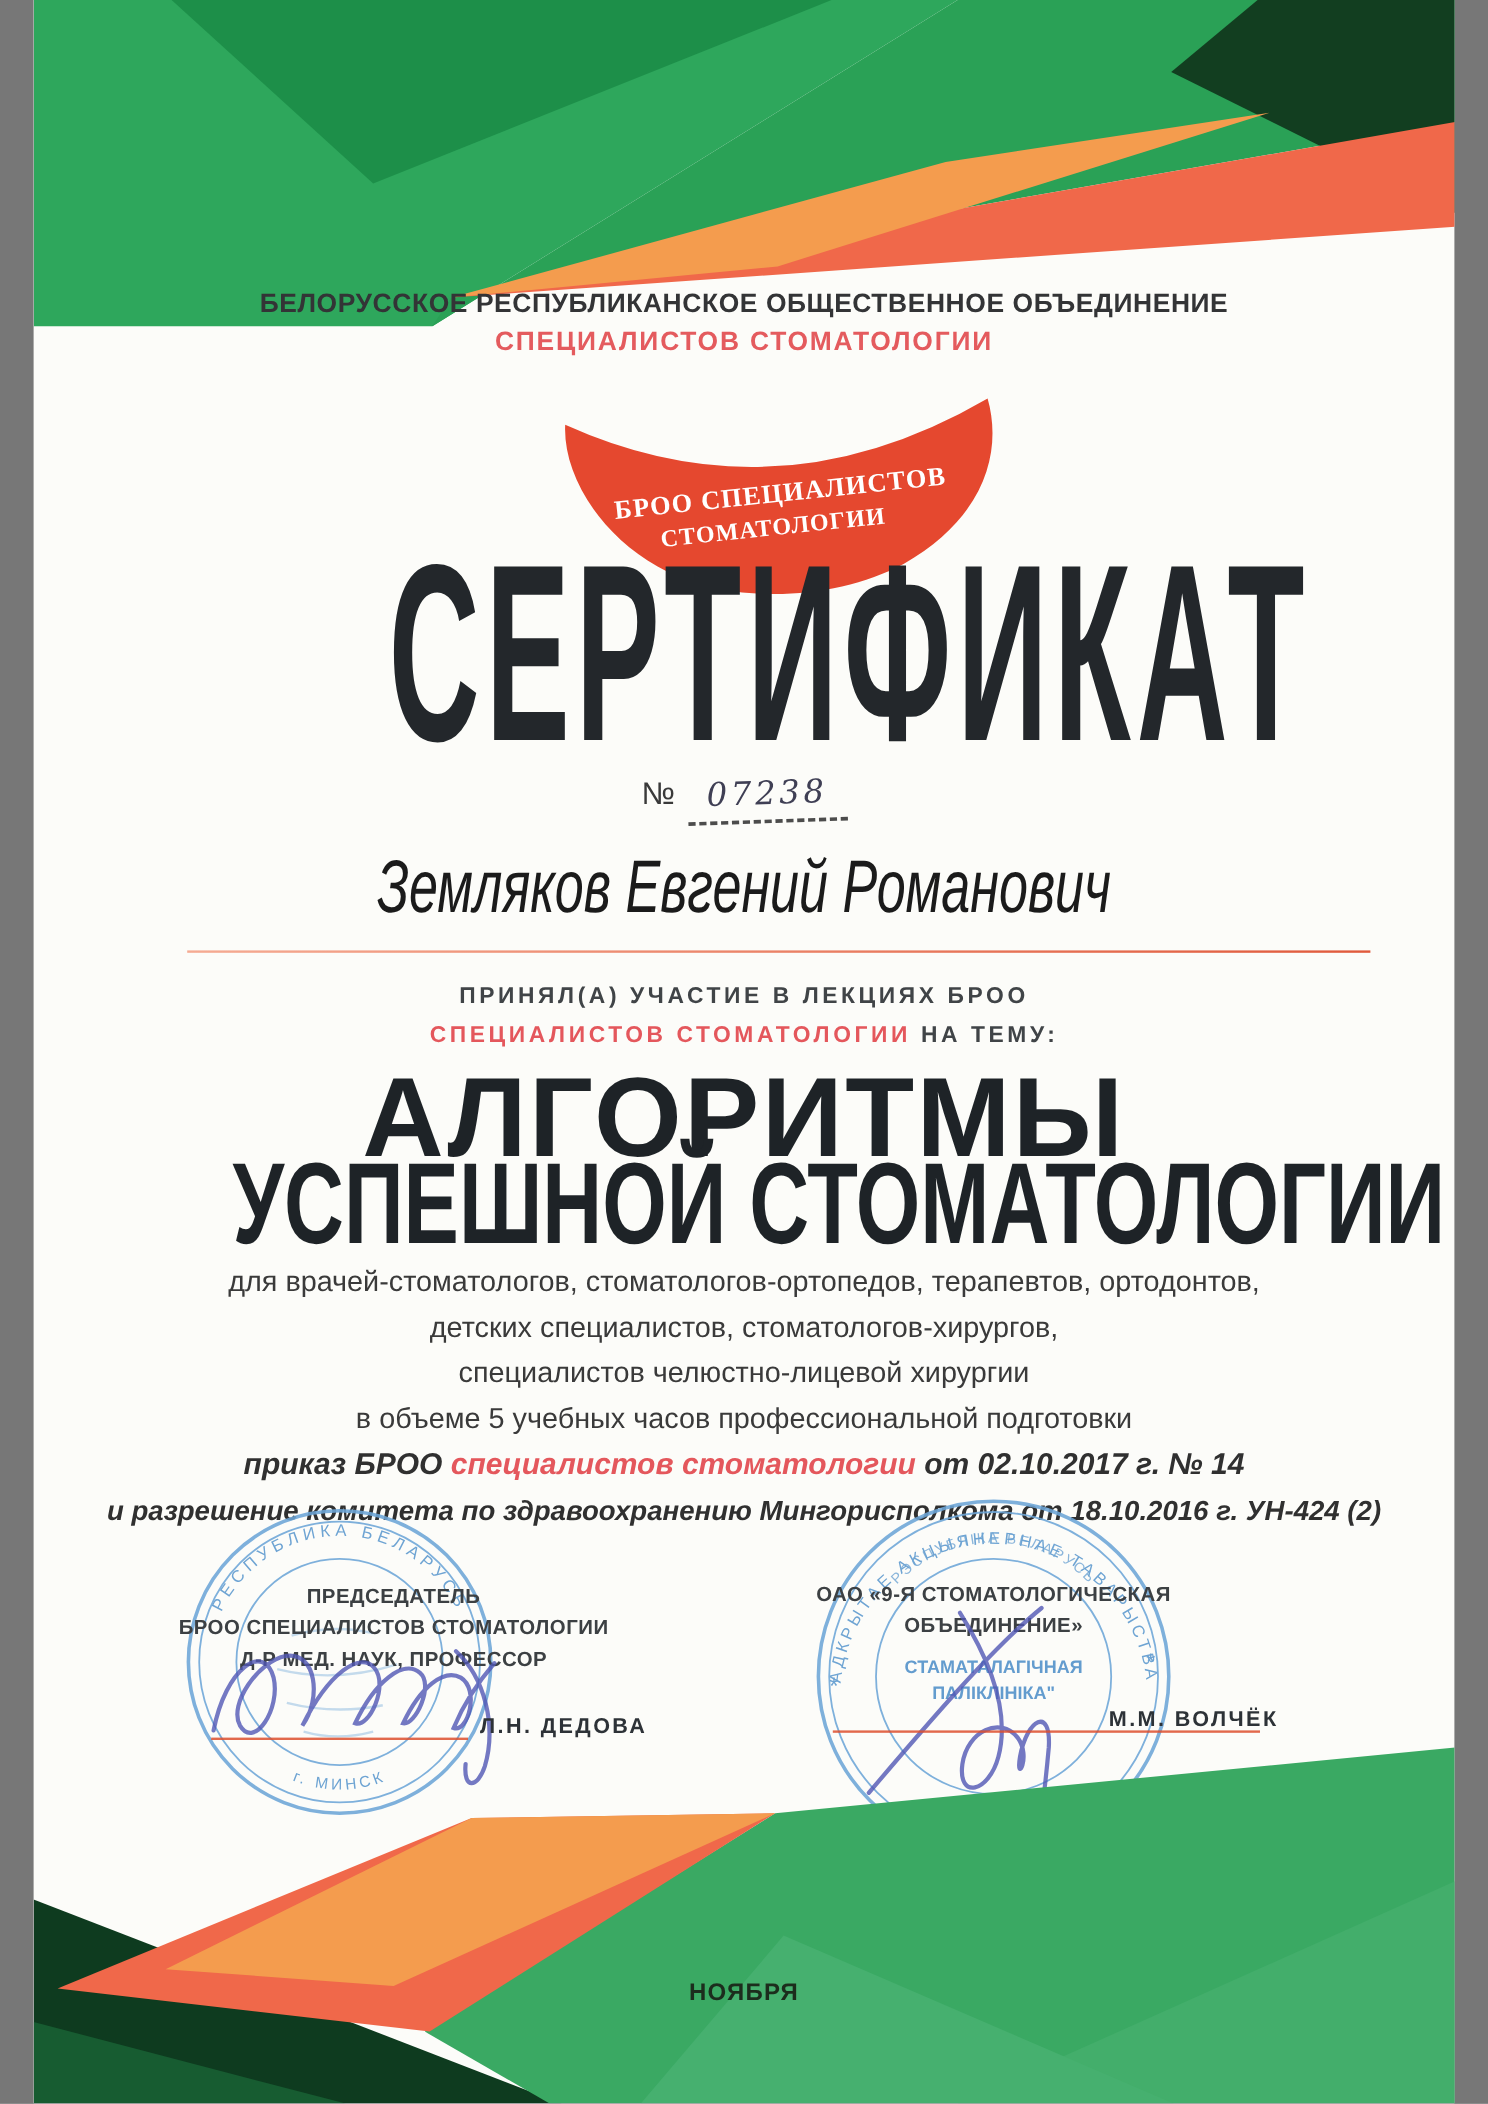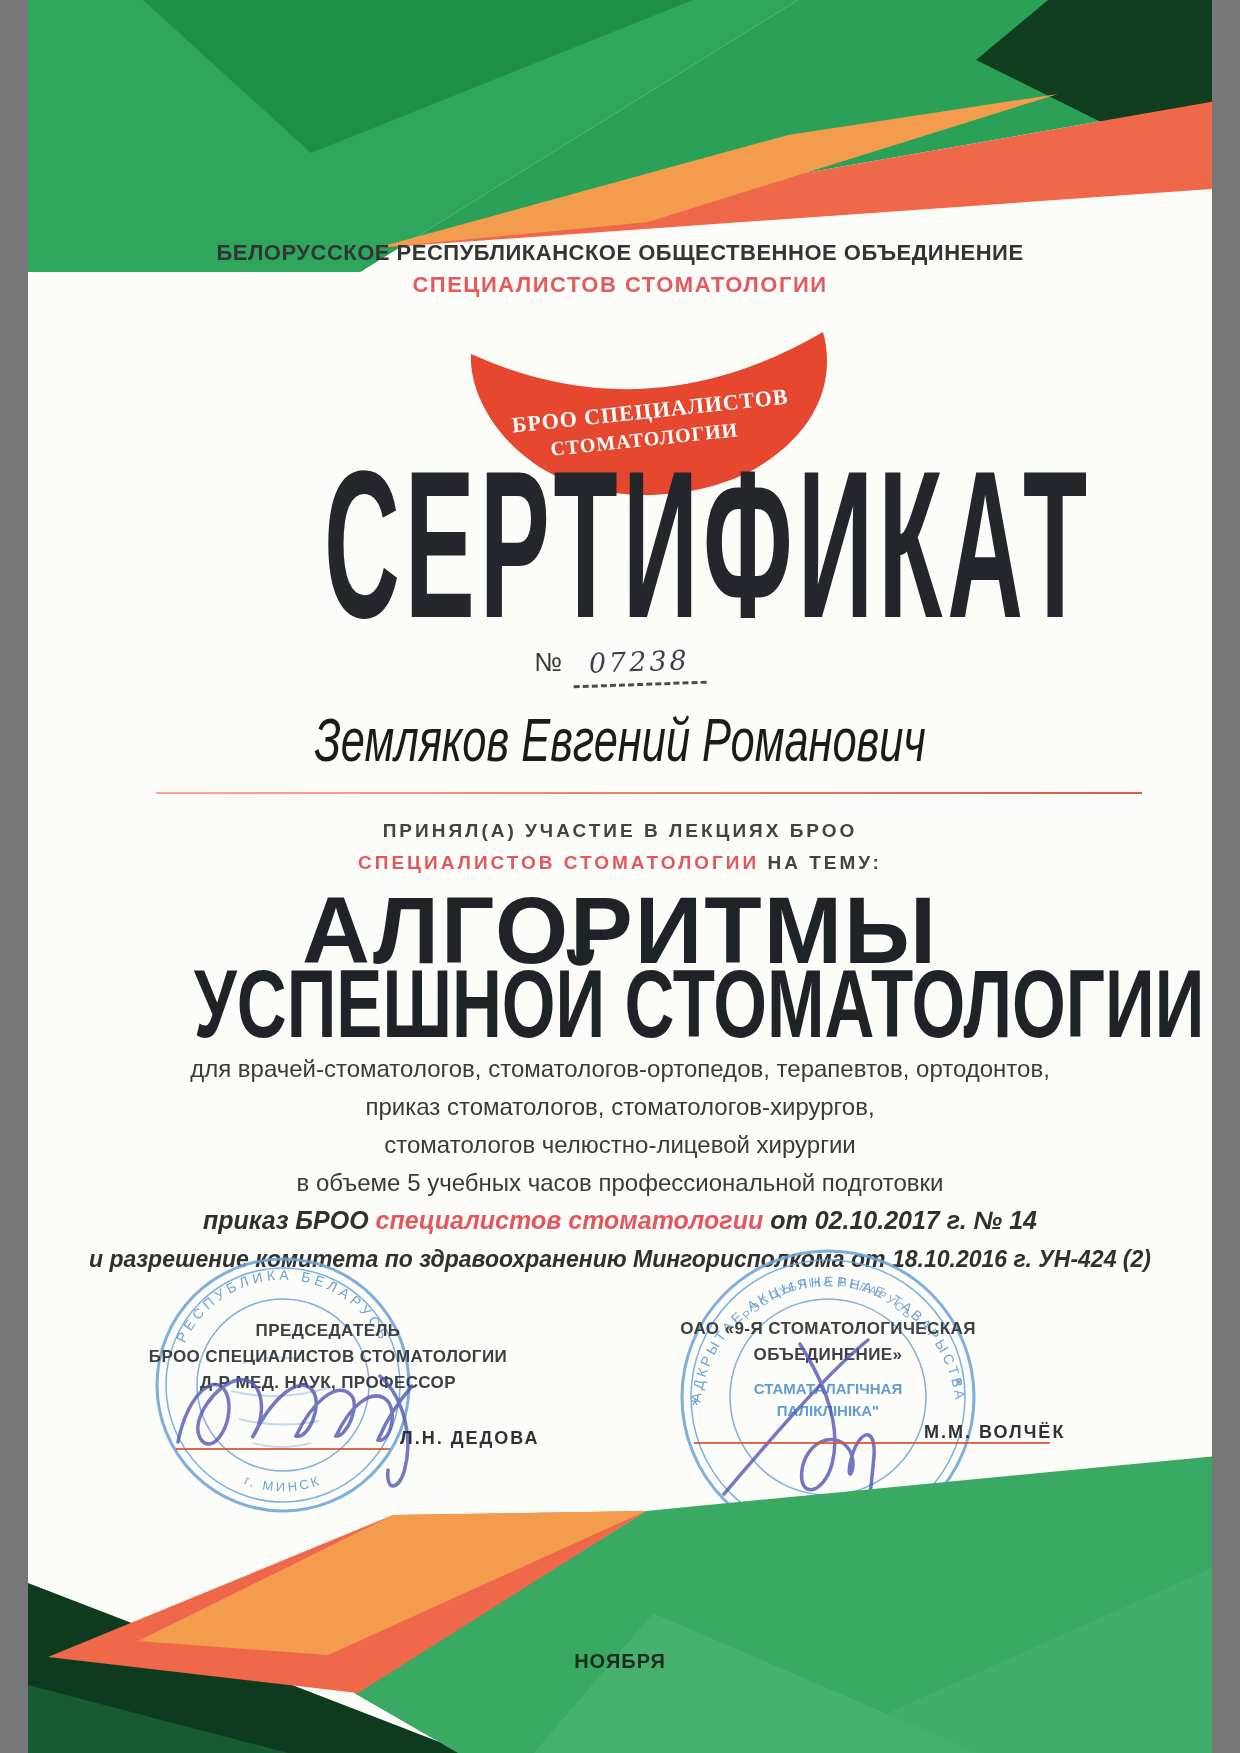--- a/index.html
+++ b/index.html
@@ -94,22 +94,22 @@
   <div class="abs name-underline"></div>
 
   <div class="ctr part2"><span class="red-txt">СПЕЦИАЛИСТОВ СТОМАТОЛОГИИ</span><span> НА ТЕМУ:</span></div>
   <div class="ctr part1">ПРИНЯЛ(А) УЧАСТИЕ В ЛЕКЦИЯХ БРОО</div>
 
   <div class="ctr topic1">АЛГОРИТМЫ</div>
   <div class="ctr topic2">УСПЕШНОЙ СТОМАТОЛОГИИ</div>
 
   <div class="ctr audience">
     <div>для врачей-стоматологов, стоматологов-ортопедов, терапевтов, ортодонтов,</div>
-    <div>приказ стоматологов, стоматологов-хирургов,</div>
-    <div>стоматологов челюстно-лицевой хирургии</div>
+    <div>детских специалистов, стоматологов-хирургов,</div>
+    <div>специалистов челюстно-лицевой хирургии</div>
     <div>в объеме 5 учебных часов профессиональной подготовки</div>
   </div>
 
   <div class="ctr order1"><span>приказ БРОО </span><span class="red-txt">специалистов стоматологии</span><span> от 02.10.2017 г. № 14</span></div>
   <div class="ctr order2">и разрешение комитета по здравоохранению Мингорисполкома от 18.10.2016 г. УН-424 (2)</div>
 
   <svg class="abs stamp" style="left:115px;top:1245px" width="280" height="280" viewBox="0 0 280 280">
     <circle cx="140" cy="140" r="126" fill="none" stroke="#6da6d8" stroke-width="3"></circle>
     <circle cx="140" cy="140" r="117" fill="none" stroke="#6da6d8" stroke-width="1.5"></circle>
     <circle cx="140" cy="140" r="86" fill="none" stroke="#6da6d8" stroke-width="1.5"></circle>

